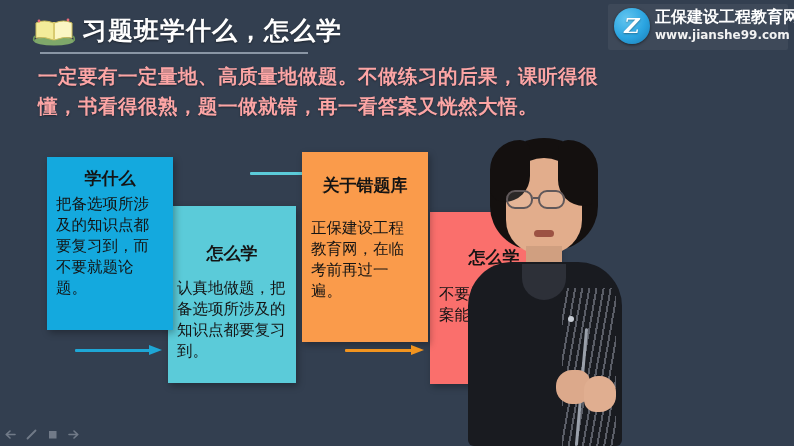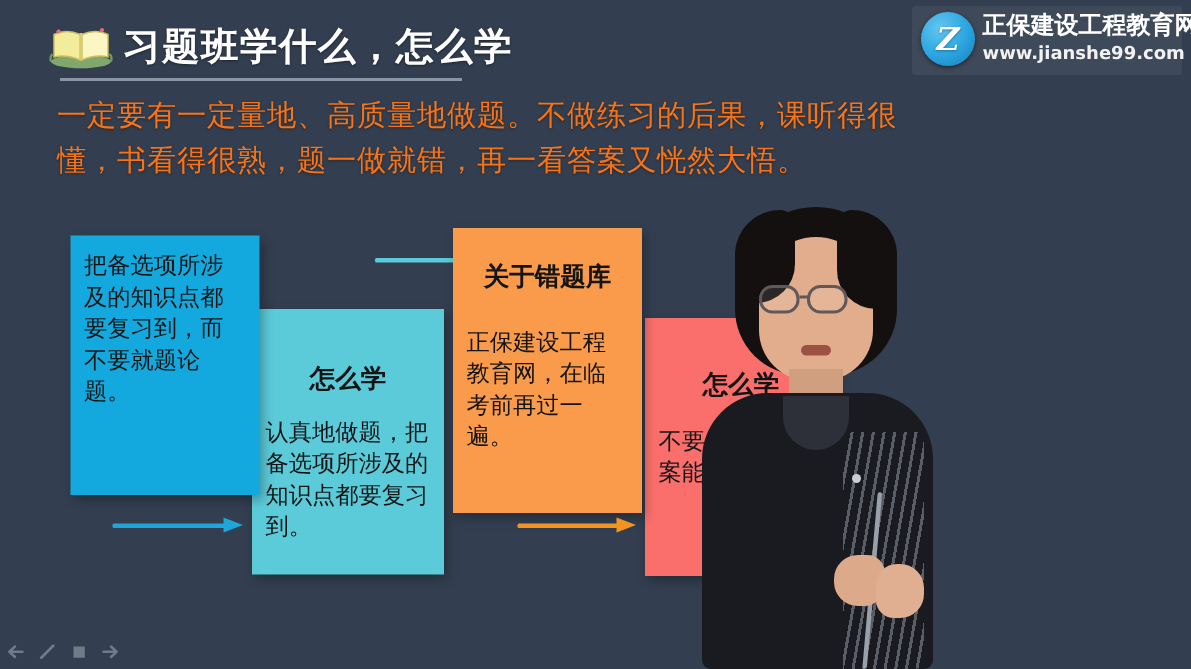--- a/index.html
+++ b/index.html
@@ -69,21 +69,21 @@
     font-size: 12px; font-weight: bold; color: #f2f2f2;
     white-space: nowrap;
     font-family: "DejaVu Sans", "Liberation Sans", sans-serif;
   }
 
   
   #lead {
     position: absolute; left: 38px; top: 62px;
     width: 560px;
     font-size: 19.5px; line-height: 30px;
-    color: #f97316; font-weight: normal;
+    color: #fca5a5; font-weight: bold;
     letter-spacing: .5px;
     text-shadow: 0 1px 2px rgba(0,0,0,.4);
   }
 
   
   .card {
     position: absolute;
     padding: 10px 9px;
     box-shadow: 2px 3px 7px rgba(0,0,0,.30);
   }
@@ -291,20 +291,21 @@
     <div id="logo-badge">
       <div id="logo-badge-glyph">Z</div>
     </div>
     <div id="logo-cn">正保建设工程教育网</div>
     <div id="logo-url">www.jianshe99.com</div>
   </div>
 
   <div id="lead">一定要有一定量地、高质量地做题。不做练习的后果，课听得很懂，书看得很熟，题一做就错，再一看答案又恍然大悟。</div>
 
   <div class="card" id="card-learn-what">
+    <div class="card-title">学什么</div>
     <div class="card-body">把备选项所涉及的知识点都要复习到，而不要就题论题。</div>
   </div>
 
   <div class="card" id="card-how-1">
     <div class="card-title">怎么学</div>
     <div class="card-body">认真地做题，把备选项所涉及的知识点都要复习到。</div>
   </div>
 
   <div class="card" id="card-wrongbook">
     <div class="card-title">关于错题库</div>

